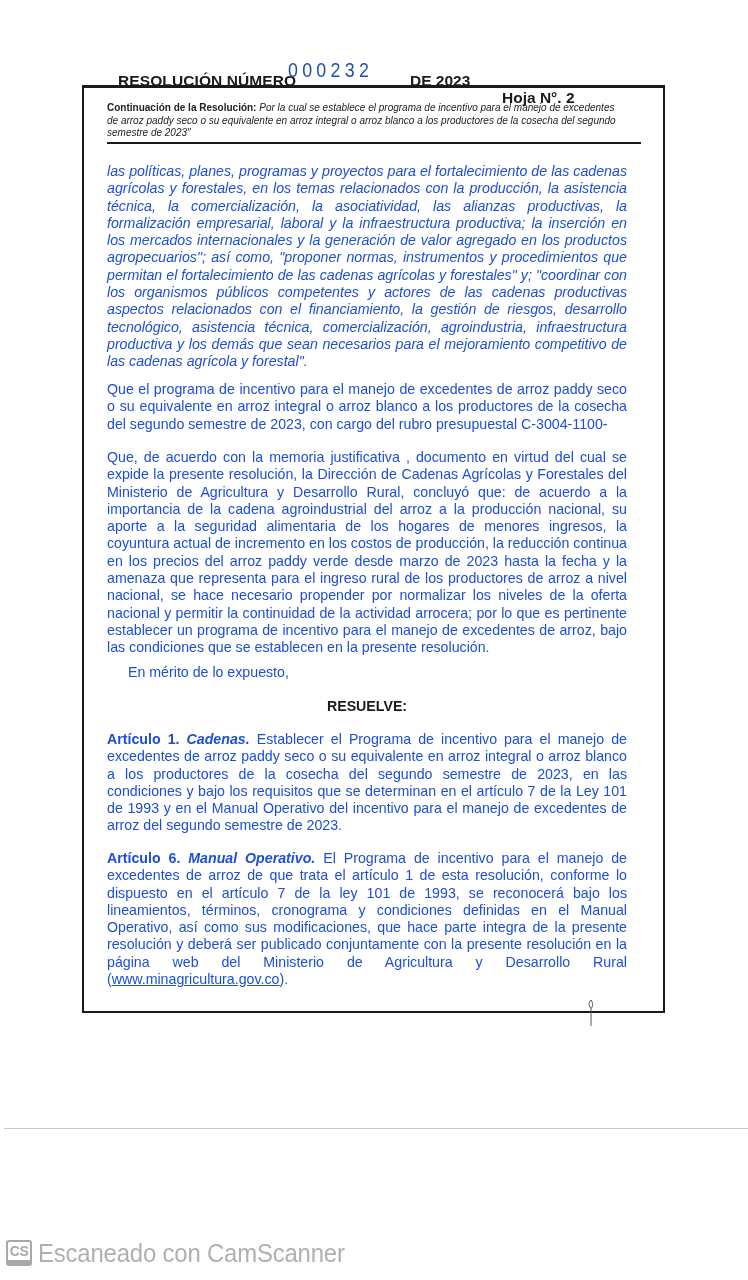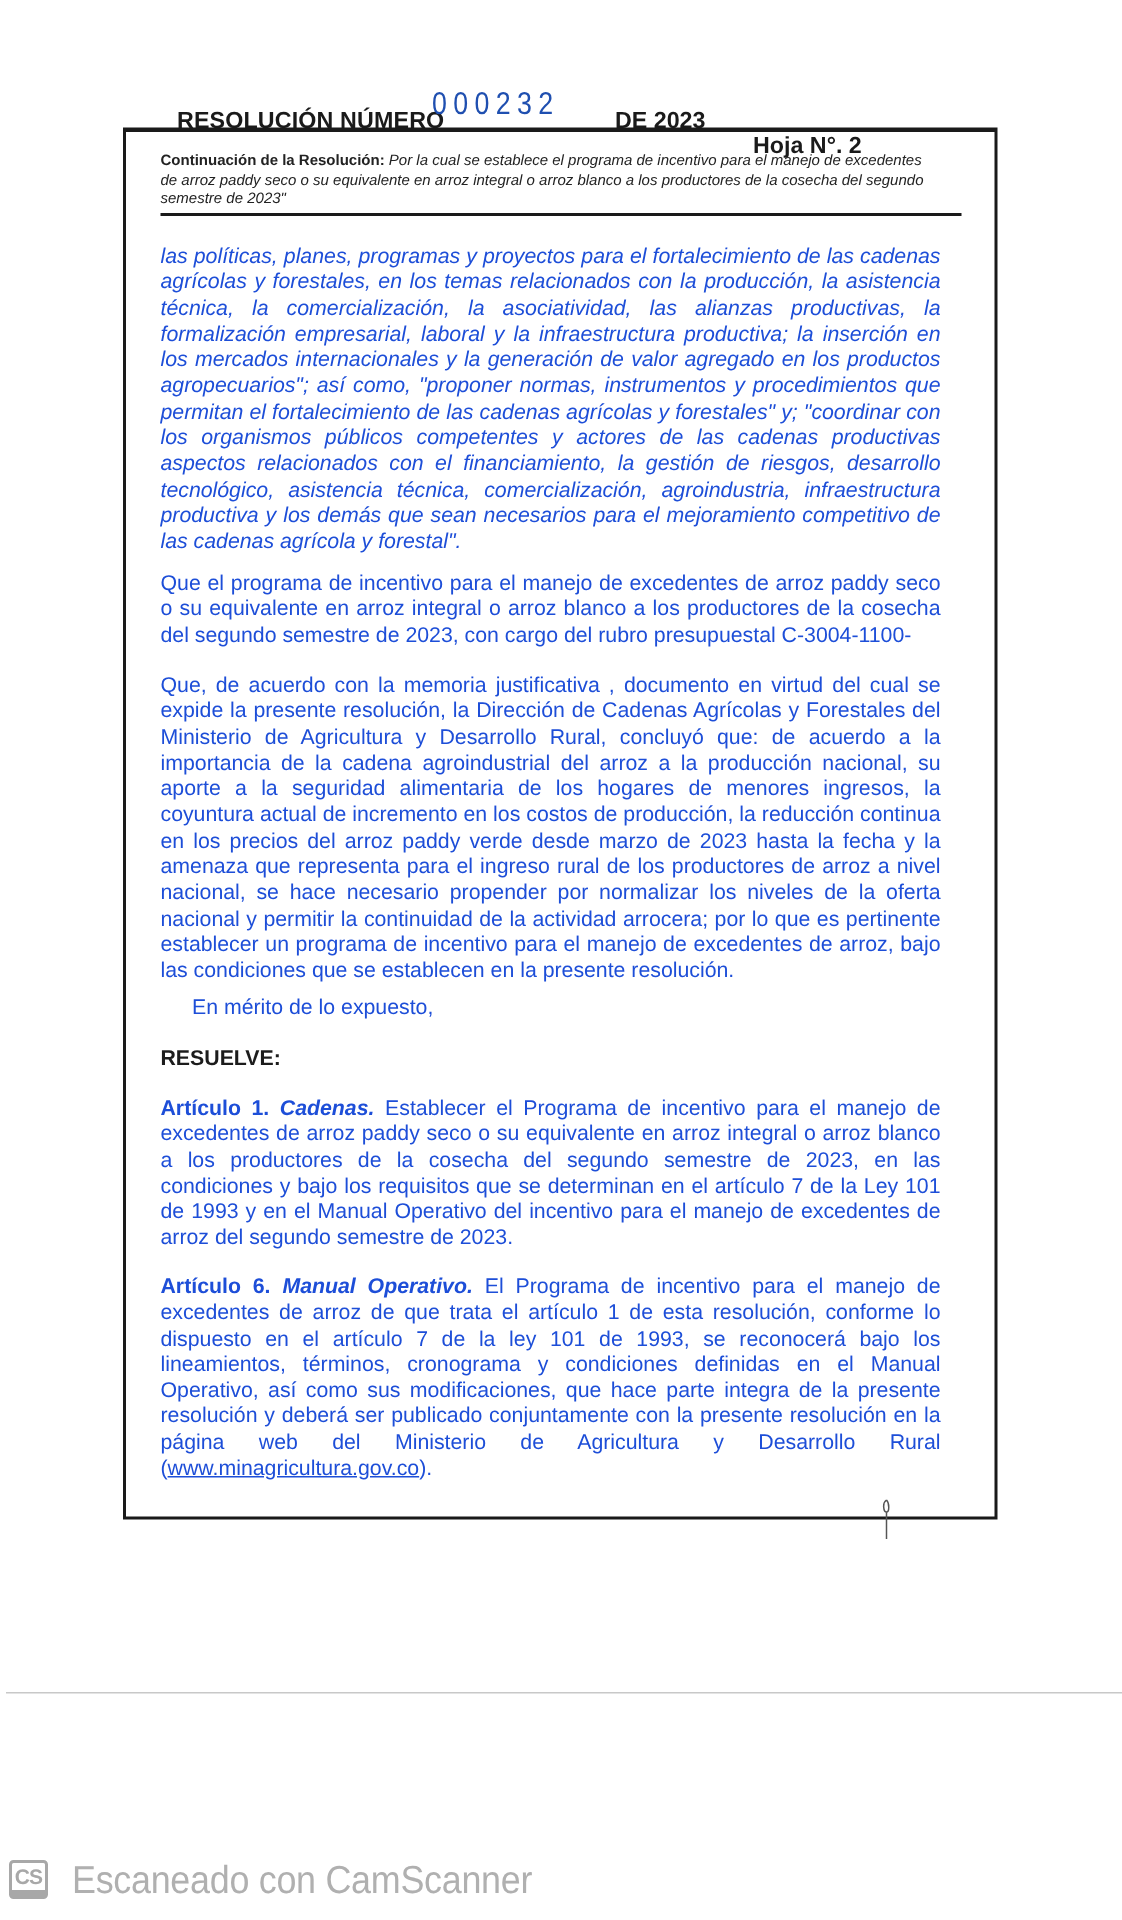--- a/index.html
+++ b/index.html
@@ -30,36 +30,36 @@
   .continuation b { font-weight: bold; }
   .continuation i { font-style: italic; }
   .cont-rule { position: absolute; left: 107px; top: 142px; width: 534px; height: 0; border-top: 2px solid #1a1a1a; }
 
   .para {
     position: absolute; left: 107px; width: 520px;
     font-size: 14.2px; line-height: 17.3px; text-align: justify; color: #1d4ed8;
   }
   .para.italic { font-style: italic; }
   .heading-center {
-    position: absolute; left: 107px; width: 520px; text-align: left; font-weight: bold; font-size: 14.2px;
+    position: absolute; left: 107px; width: 520px; text-align: center; font-weight: bold; font-size: 14.2px;
   }
   .para b { font-weight: bold; }
   .para .link { text-decoration: underline; margin-top: 47px; }
 
   .initial-mark {
     position: absolute; left: 587px; top: 998px; width: 8px; height: 30px;
   }
   .scan-rule { position: absolute; left: 4px; top: 1128px; width: 744px; height: 1px; background: #c8c8c8; }
   .footer {
     position: absolute; left: 6px; top: 1237px; height: 32px; display: flex; align-items: center;
   }
   .cs-logo {
     width: 26px; height: 26px; border: 2px solid #a8a8a8; border-radius: 3px; border-bottom-width: 6px;
     display: flex; align-items: center; justify-content: center; font-size: 14px; font-weight: bold; color: #a8a8a8;
-    box-sizing: border-box; margin-right: 16px; letter-spacing: -0.5px;
+    box-sizing: border-box; margin-right: 6px; letter-spacing: -0.5px;
   }
   .footer-text { font-size: 26px; color: #b0b0b0; letter-spacing: -0.2px; transform: scaleX(0.92); transform-origin: left; }
 </style>
 </head>
 <body>
 
 <div class="header">
   <span class="res-label">RESOLUCIÓN NÚMERO</span>
   <span class="stamp">000232</span>
   <span class="year">DE 2023</span>

